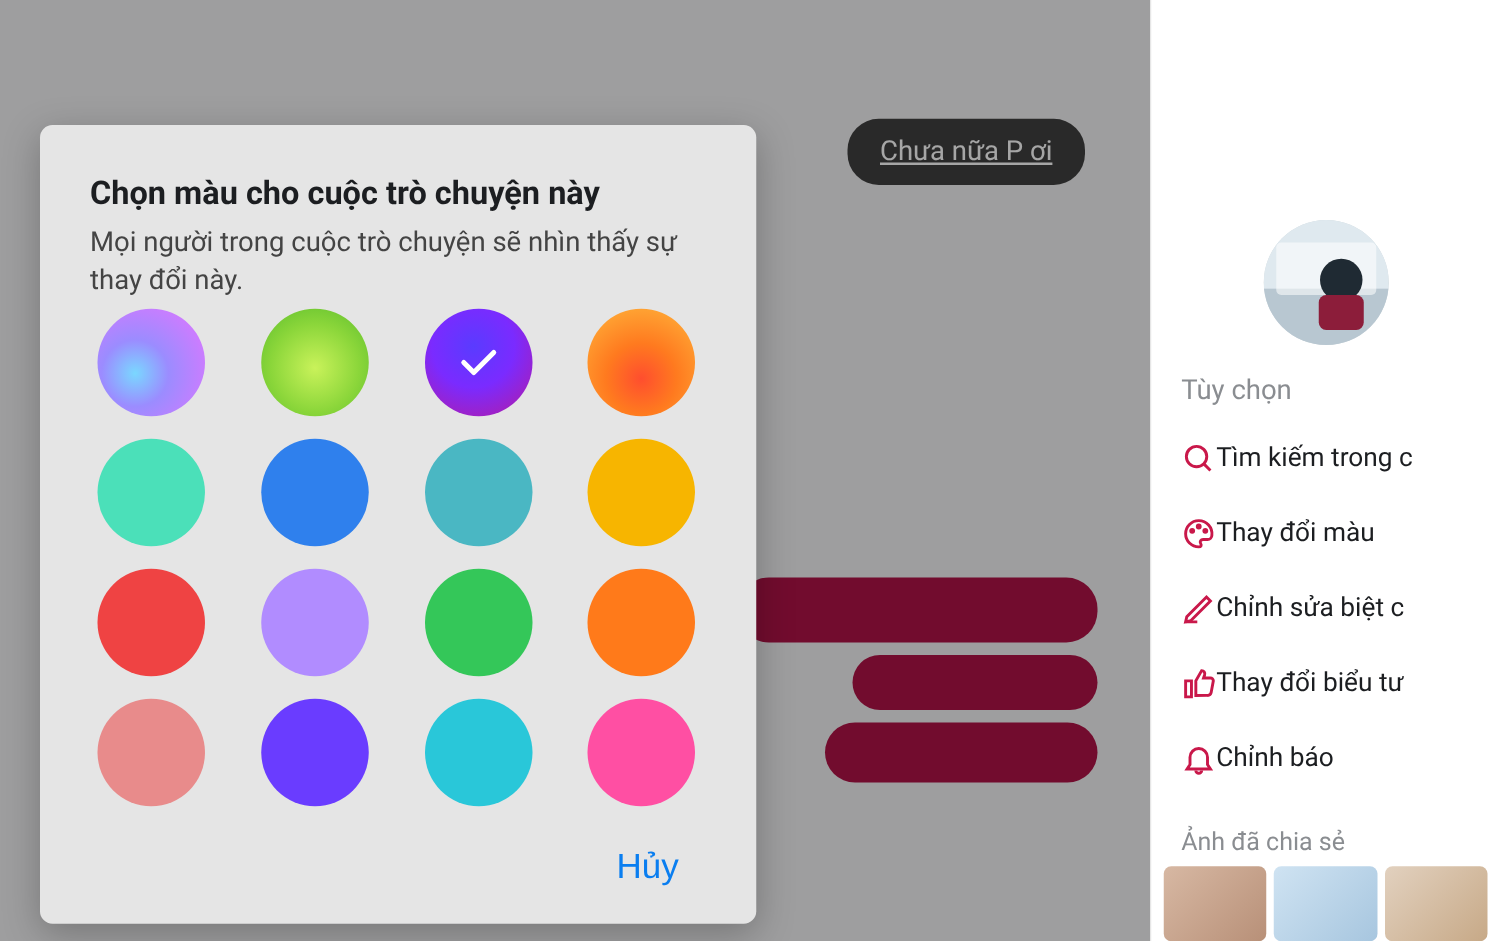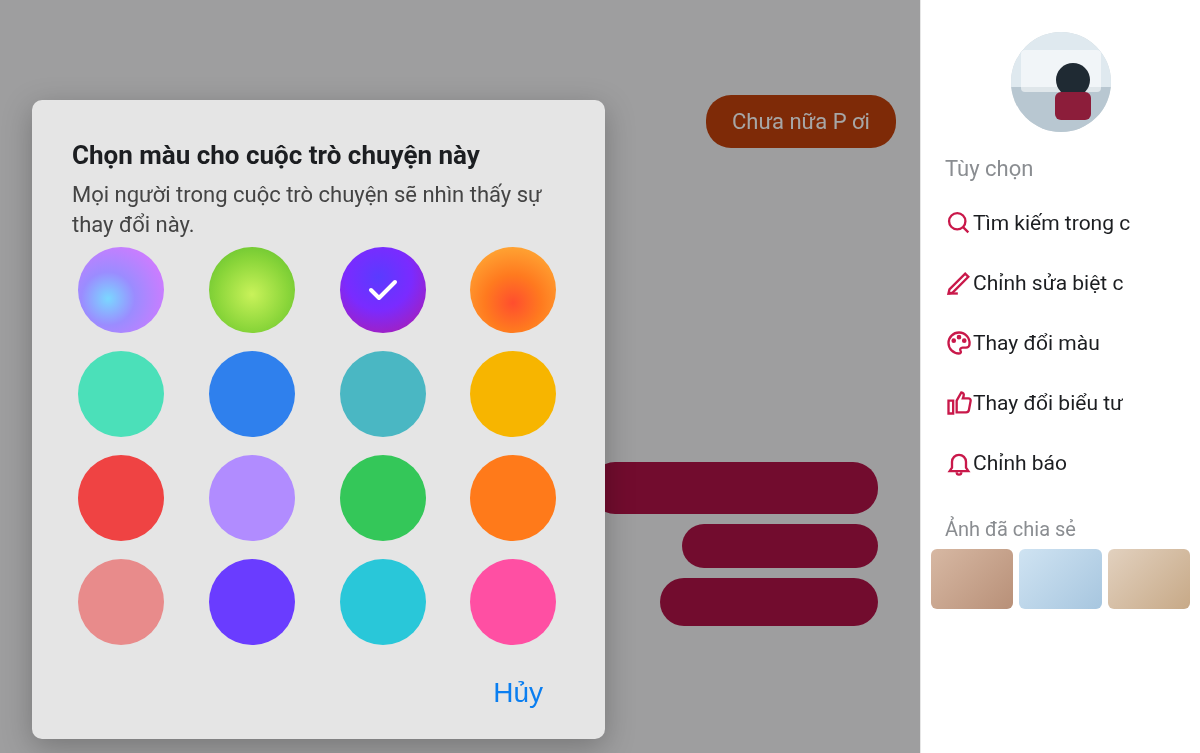--- a/index.html
+++ b/index.html
@@ -14,21 +14,21 @@
   .bubble {
     position: absolute; border-radius: 25px; padding: 14px 26px;
     color: #fff; font-size: 22px; white-space: nowrap;
   }
   .redact { position: absolute; border-radius: 25px; }
 
   
   .sidebar {
     position: absolute; right: 0; top: 0; width: 280px; height: 753px;
     background: #fff; border-left: 1px solid #e6e6e6;
-    display: flex; flex-direction: column;
+    display: flex; flex-direction: column; justify-content: flex-end;
   }
   .avatar-wrap { padding: 32px 0 18px; display: flex; justify-content: center; }
   .avatar {
     width: 100px; height: 100px; border-radius: 50%; overflow: hidden;
     background: #cfd8dc; position: relative;
   }
   .avatar svg { width: 100%; height: 100%; display: block; }
   .section-title { font-size: 22px; color: #8a8d91; padding: 6px 24px 12px; }
   .menu-item {
     display: flex; align-items: center; 
@@ -74,21 +74,21 @@
   .cancel-btn {
     font-size: 28px; color: #0a7ef0; background: none; border: none;
     cursor: pointer; padding: 6px 14px;
   }
 </style>
 </head>
 <body>
 
 <div class="chat-bg">
   <div id="bubbles">
-      <div class="bubble" style="left: 706px; top: 95px; background: #c2410c;">Chưa nữa P ơi</div>
+      <div class="bubble" style="left: 678px; top: 95px; background: #404040; text-decoration: underline;">Chưa nữa P ơi</div>
     </div>
   <div id="redactions">
       <div class="redact" style="left: 590px; top: 462px; width: 288px; height: 52px; background: rgb(176, 19, 71);"></div>
       <div class="redact" style="left: 682px; top: 524px; width: 196px; height: 44px; background: rgb(176, 19, 71);"></div>
       <div class="redact" style="left: 660px; top: 578px; width: 218px; height: 48px; background: rgb(176, 19, 71);"></div>
     </div>
 </div>
 
 <aside class="sidebar">
   <div class="avatar-wrap">
@@ -109,36 +109,36 @@
           <svg viewBox="0 0 24 24">
             <circle cx="10.5" cy="10.5" r="7"></circle>
             <line x1="20" y1="20" x2="15.5" y2="15.5"></line>
           </svg>
         </span>
         <span class="mi-label">Tìm kiếm trong c</span>
       </div>
       <div class="menu-item">
         <span class="mi-icon">
           <svg viewBox="0 0 24 24">
-            <path d="M3 21l3.5-.8L20 6.7 17.3 4 3.8 17.5 3 21z"></path>
-            <line x1="3" y1="21" x2="11" y2="21"></line>
-          </svg>
-        </span>
-        <span class="mi-label">Chỉnh sửa biệt c</span>
-      </div>
-      <div class="menu-item">
-        <span class="mi-icon">
-          <svg viewBox="0 0 24 24">
             <path d="M12 3a9 9 0 1 0 0 18c1.7 0 2-1.2 1.3-2.3-.8-1.3.1-2.7 1.7-2.7H18a3 3 0 0 0 3-3A9 9 0 0 0 12 3z"></path>
             <circle cx="7.5" cy="10" r="1"></circle>
             <circle cx="12" cy="7" r="1"></circle>
             <circle cx="16.5" cy="10" r="1"></circle>
           </svg>
         </span>
         <span class="mi-label">Thay đổi màu</span>
+      </div>
+      <div class="menu-item">
+        <span class="mi-icon">
+          <svg viewBox="0 0 24 24">
+            <path d="M3 21l3.5-.8L20 6.7 17.3 4 3.8 17.5 3 21z"></path>
+            <line x1="3" y1="21" x2="11" y2="21"></line>
+          </svg>
+        </span>
+        <span class="mi-label">Chỉnh sửa biệt c</span>
       </div>
       <div class="menu-item">
         <span class="mi-icon">
           <svg viewBox="0 0 24 24">
             <path d="M7 10v11H3V10h4zm3 11V10l4-7c1.5 0 2.5 1.3 2 3l-.7 2H20a2 2 0 0 1 2 2l-1.5 8a2.5 2.5 0 0 1-2.5 2H10z"></path>
           </svg>
         </span>
         <span class="mi-label">Thay đổi biểu tư</span>
       </div>
       <div class="menu-item">

